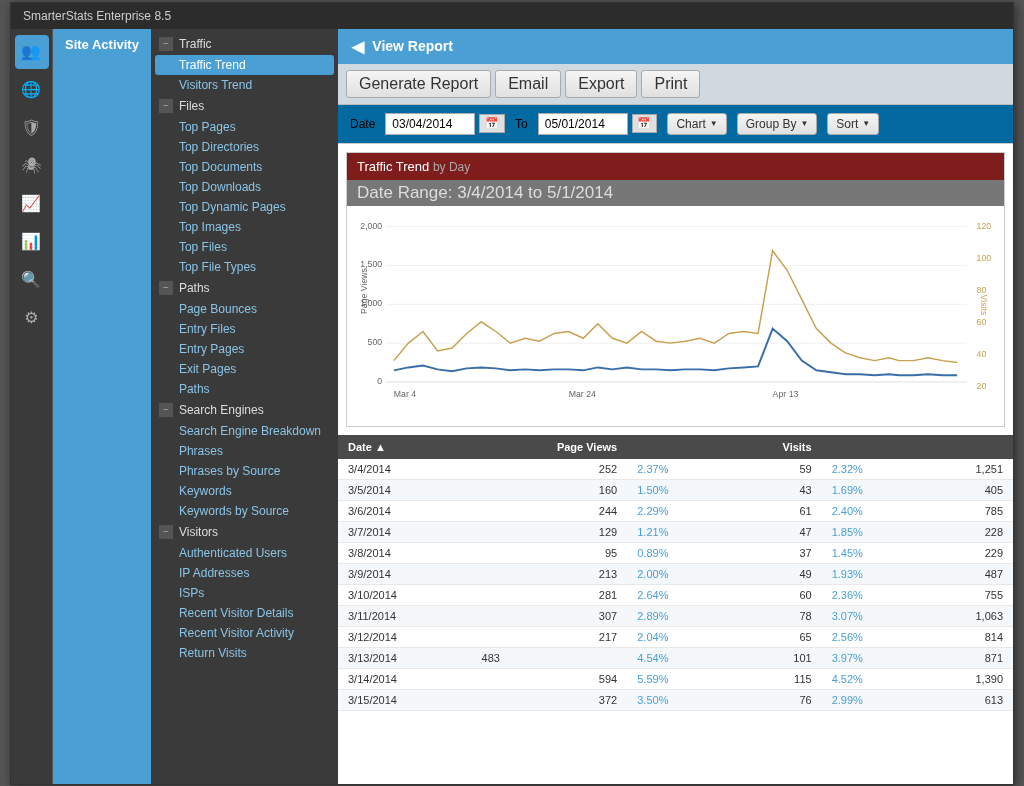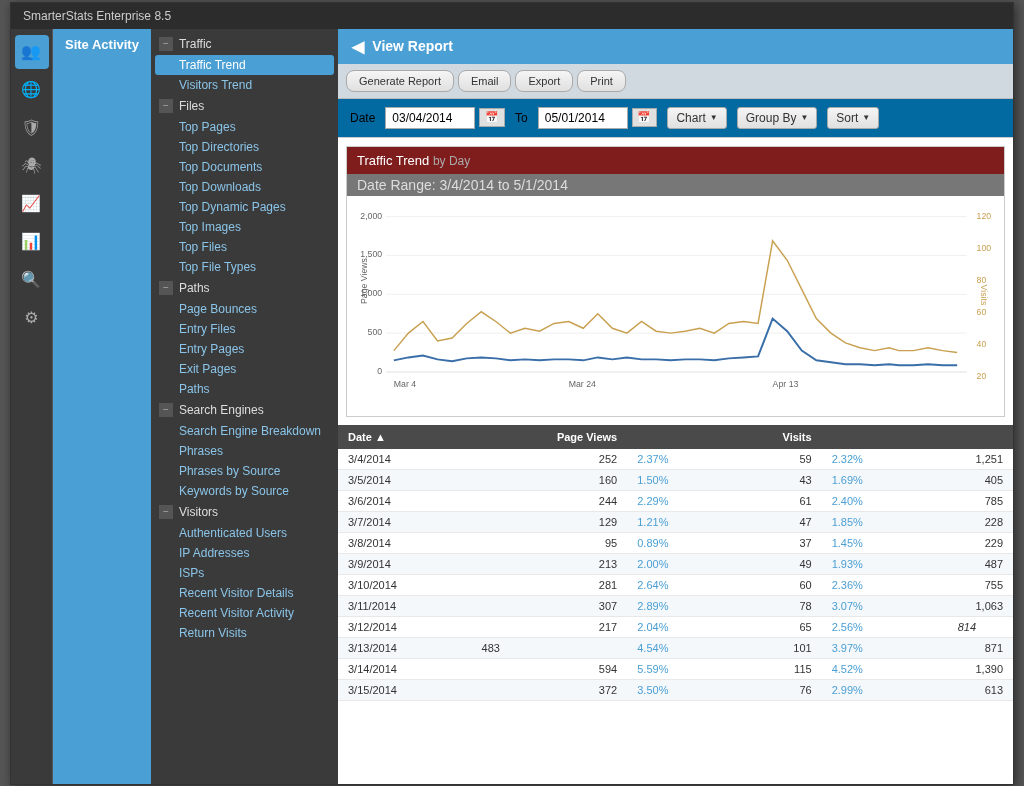--- a/index.html
+++ b/index.html
@@ -34,39 +34,39 @@
     .icon-btn.active { background: #4a9fd4; color: white; }
     
     
     .content { flex: 1; display: flex; flex-direction: column; background: #e8e8e8; overflow: hidden; }
     
     .content-header { background: #4a9fd4; color: white; padding: 8px 14px; font-size: 14px; font-weight: bold; display: flex; align-items: center; gap: 8px; }
     .content-header-icon { font-size: 16px; }
     
     .toolbar { background: #d0d8e0; padding: 6px 8px; display: flex; gap: 4px; border-bottom: 1px solid #bbb; }
     
-    .toolbar-btn { background: linear-gradient(to bottom, #f5f5f5, #e0e0e0); border: 1px solid #aaa; padding: 4px 12px; border-radius: 8px; cursor: pointer; font-size: 11px; color: #333; }
+    .toolbar-btn { background: linear-gradient(to bottom, #f5f5f5, #e0e0e0); border: 1px solid #aaa; padding: 4px 12px; border-radius: 3px; cursor: pointer; font-size: 16px; color: #333; }
     
     .controls { background: #0369a1; padding: 8px 12px; display: flex; align-items: center; gap: 10px; border-bottom: 1px solid #ccc; }
     
     .date-input { display: flex; align-items: center; gap: 4px; }
     .date-field { border: 1px solid #aaa; padding: 3px 6px; font-size: 12px; background: white; width: 90px; }
     .date-btn { border: 1px solid #aaa; background: #e0e0e0; padding: 2px 5px; cursor: pointer; font-size: 11px; }
     
     .dropdown-btn { background: linear-gradient(to bottom, #f5f5f5, #e0e0e0); border: 1px solid #aaa; padding: 3px 8px; border-radius: 3px; cursor: pointer; font-size: 12px; color: #333; display: flex; align-items: center; gap: 4px; text-align: right; }
     .dropdown-btn::after { content: '▼'; font-size: 8px; }
     
     .report-area { flex: 1; overflow-y: auto; padding: 0; background: white; }
     
     .chart-container { background: white; margin: 8px; border: 1px solid #ccc; }
     
     .chart-title-bar { background: #7f1d1d; color: white; padding: 6px 10px; font-size: 13px; }
     .chart-title-bar .by-day { color: #aaa; font-size: 12px; font-weight: normal; }
     
-    .chart-subtitle { background: #777; color: #ddd; padding: 3px 10px; font-size: 14px; }
+    .chart-subtitle { background: #777; color: #ddd; padding: 3px 10px; font-size: 17px; }
     
     .chart-area { padding: 8px; position: relative; height: 220px; }
     
     
     .data-table { width: 100%; border-collapse: collapse; margin-top: 4px; }
     .data-table th { background: #4a4a4a; color: white; padding: 6px 10px; font-size: 11px; text-align: left; white-space: nowrap; }
     .data-table th.sortable { cursor: pointer; }
     .data-table td { padding: 4px 10px; font-size: 11px; border-bottom: 1px solid #e8e8e8; color: #333; }
     .data-table tr:nth-child(even) { background: #f5f8fb; }
     .pct { color: #4a9fd4; }
@@ -128,20 +128,21 @@
           <div class="nav-item">Exit Pages</div>
           <div class="nav-item">Paths</div>
 
           <div class="nav-section-header">
             <span class="minus">−</span>
             <span>Search Engines</span>
           </div>
           <div class="nav-item">Search Engine Breakdown</div>
           <div class="nav-item">Phrases</div>
           <div class="nav-item">Phrases by Source</div>
+          <div class="nav-item">Keywords</div>
           <div class="nav-item">Keywords by Source</div>
 
           <div class="nav-section-header">
             <span class="minus">−</span>
             <span>Visitors</span>
           </div>
           <div class="nav-item">Authenticated Users</div>
           <div class="nav-item">IP Addresses</div>
           <div class="nav-item">ISPs</div>
           <div class="nav-item">Recent Visitor Details</div>
@@ -300,21 +301,21 @@
       <td style="text-align:right;">78</td>
       <td><span class="pct">3.07%</span></td>
       <td style="text-align:right;">1,063</td>
     </tr>
                 <tr>
       <td>3/12/2014</td>
       <td style="text-align:right;">217</td>
       <td><span class="pct">2.04%</span></td>
       <td style="text-align:right;">65</td>
       <td><span class="pct">2.56%</span></td>
-      <td style="text-align:center;font-style:italic;">814</td>
+      <td style="text-align:right;">814</td>
     </tr>
                 <tr>
       <td>3/13/2014</td>
       <td style="text-align:left;">483</td>
       <td><span class="pct">4.54%</span></td>
       <td style="text-align:right;">101</td>
       <td><span class="pct">3.97%</span></td>
       <td style="text-align:right;">871</td>
     </tr>
                 <tr>

